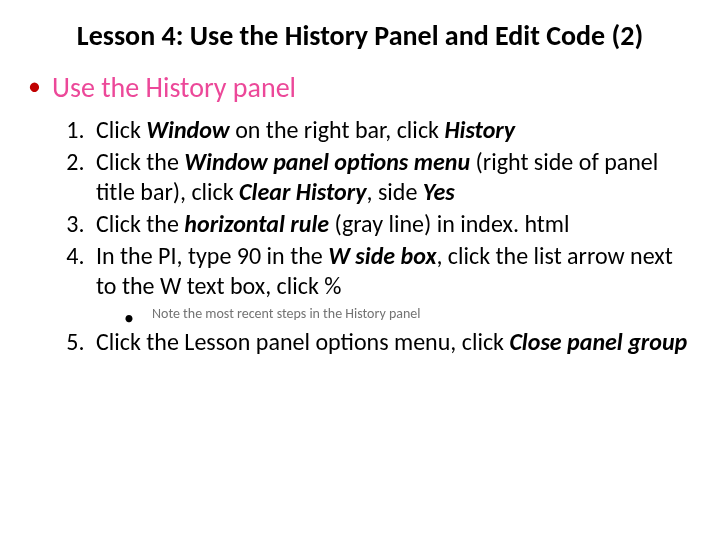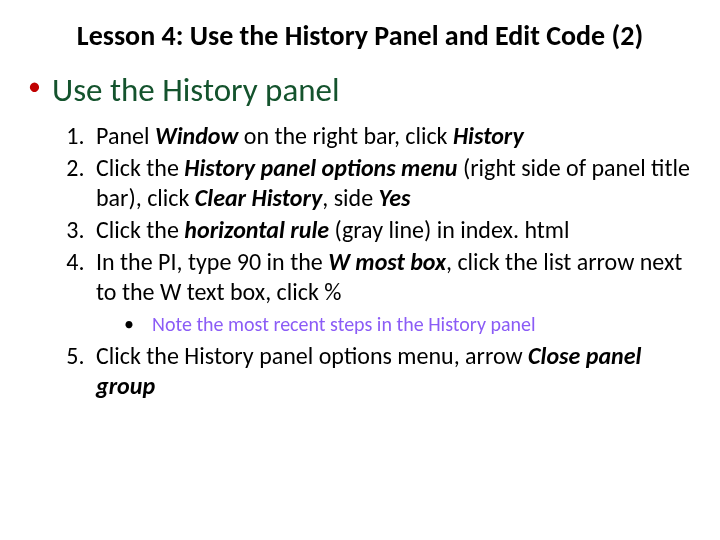--- a/index.html
+++ b/index.html
@@ -23,22 +23,22 @@
     text-align: center;
     margin: 8px 0 18px 0;
     letter-spacing: 0;
   }
   .lead-bullet {
     margin: 0 0 10px 0;
     padding: 0 0 0 8px;
     list-style: none;
   }
   .lead-bullet > li {
-    font-size: 33px;
-    color: #14532d;
+    font-size: 28px;
+    color: #ec4899;
     position: relative;
     padding-left: 24px;
     line-height: 1.2;
   }
   .lead-bullet > li::before {
     content: "•";
     position: absolute;
     left: 0;
     top: 0;
     color: #c00000;
@@ -55,22 +55,22 @@
   ol.steps > li {
     margin-bottom: 2px;
     padding-left: 6px;
   }
   .sub-bullet {
     list-style: none;
     margin: 4px 0 4px 0;
     padding: 0 0 0 28px;
   }
   .sub-bullet > li {
-    font-size: 20px;
-    color: #8b5cf6;
+    font-size: 14px;
+    color: #737373;
     position: relative;
     padding-left: 28px;
     line-height: 1.3;
   }
   .sub-bullet > li::before {
     content: "•";
     position: absolute;
     left: 0;
     top: 0;
     color: #000;
@@ -84,32 +84,32 @@
 <div class="slide">
 
   <div class="title">Lesson 4: Use the History Panel and Edit Code (2)</div>
 
   <ul class="lead-bullet">
     <li>Use the History panel</li>
   </ul>
 
   <ol class="steps">
     <li>
-      <span>Panel </span><b>Window</b><span> on the right bar, click </span><b>History</b>
+      <span>Click </span><b>Window</b><span> on the right bar, click </span><b>History</b>
     </li>
     <li>
-      <span>Click the </span><b>History panel options menu</b><span> (right side of panel title bar), click </span><b>Clear History</b><span>, side </span><b>Yes</b>
+      <span>Click the </span><b>Window panel options menu</b><span> (right side of panel title bar), click </span><b>Clear History</b><span>, side </span><b>Yes</b>
     </li>
     <li>
       <span>Click the </span><b>horizontal rule</b><span> (gray line) in index. html</span>
     </li>
     <li>
-      <span>In the PI, type 90 in the </span><b>W most box</b><span>, click the list arrow next to the W text box, click %</span>
+      <span>In the PI, type 90 in the </span><b>W side box</b><span>, click the list arrow next to the W text box, click %</span>
       <ul class="sub-bullet">
         <li>Note the most recent steps in the History panel</li>
       </ul>
     </li>
     <li>
-      <span>Click the History panel options menu, arrow </span><b>Close panel group</b>
+      <span>Click the Lesson panel options menu, click </span><b>Close panel group</b>
     </li>
   </ol>
 
 </div>
 
 </body></html>

